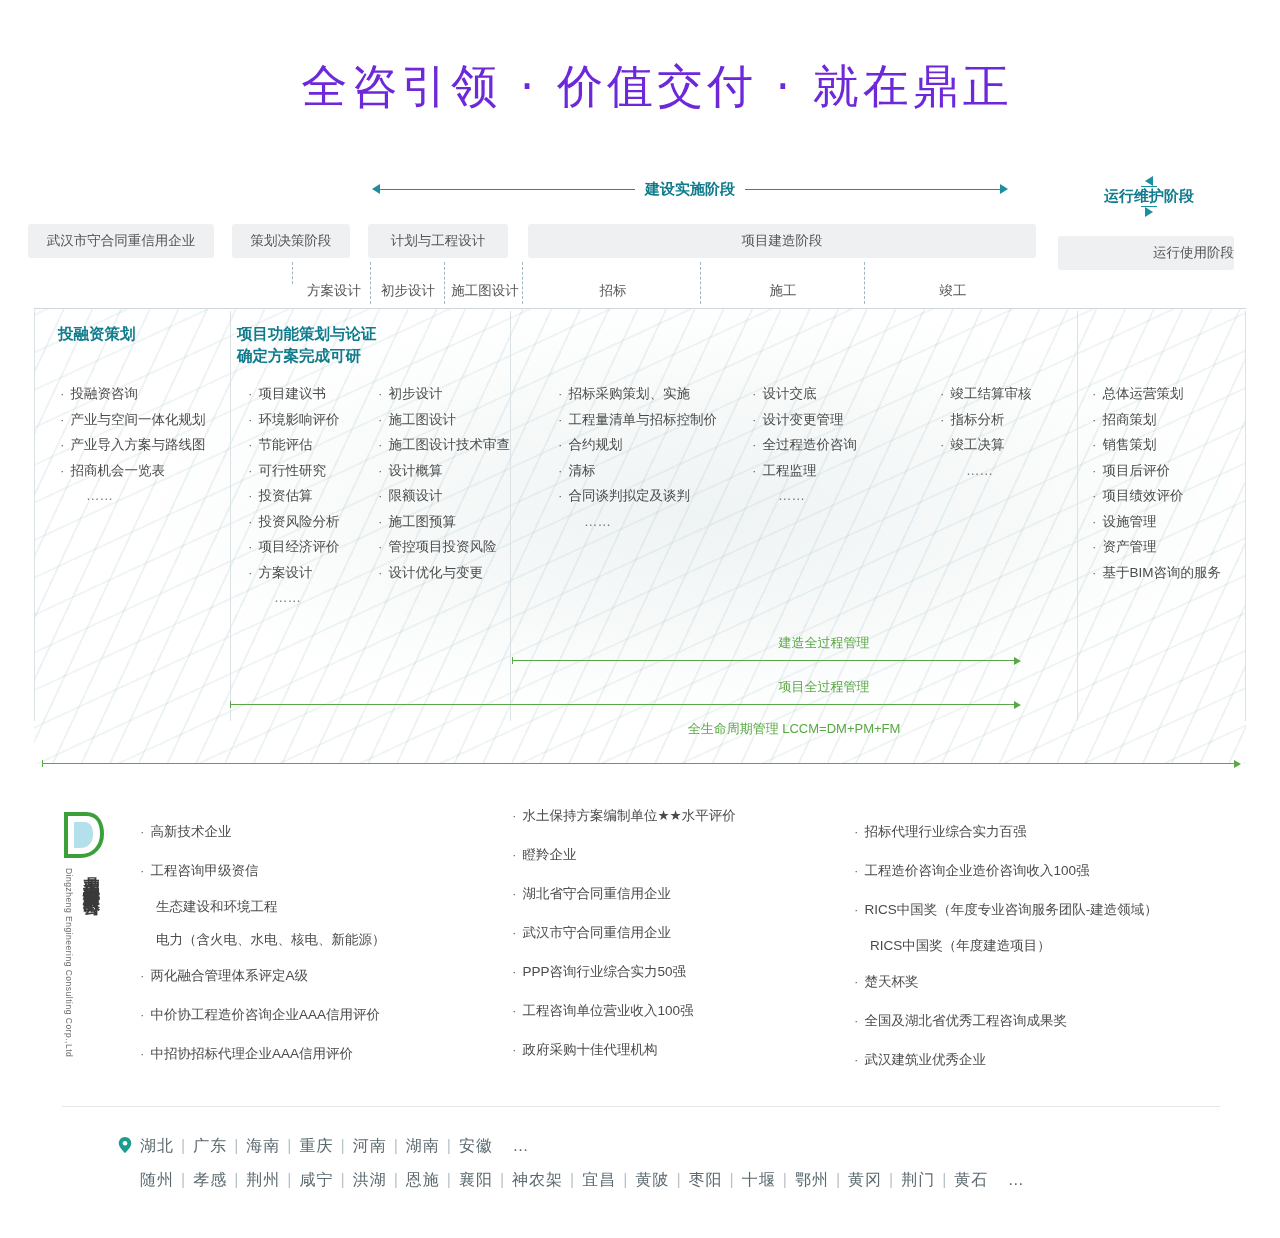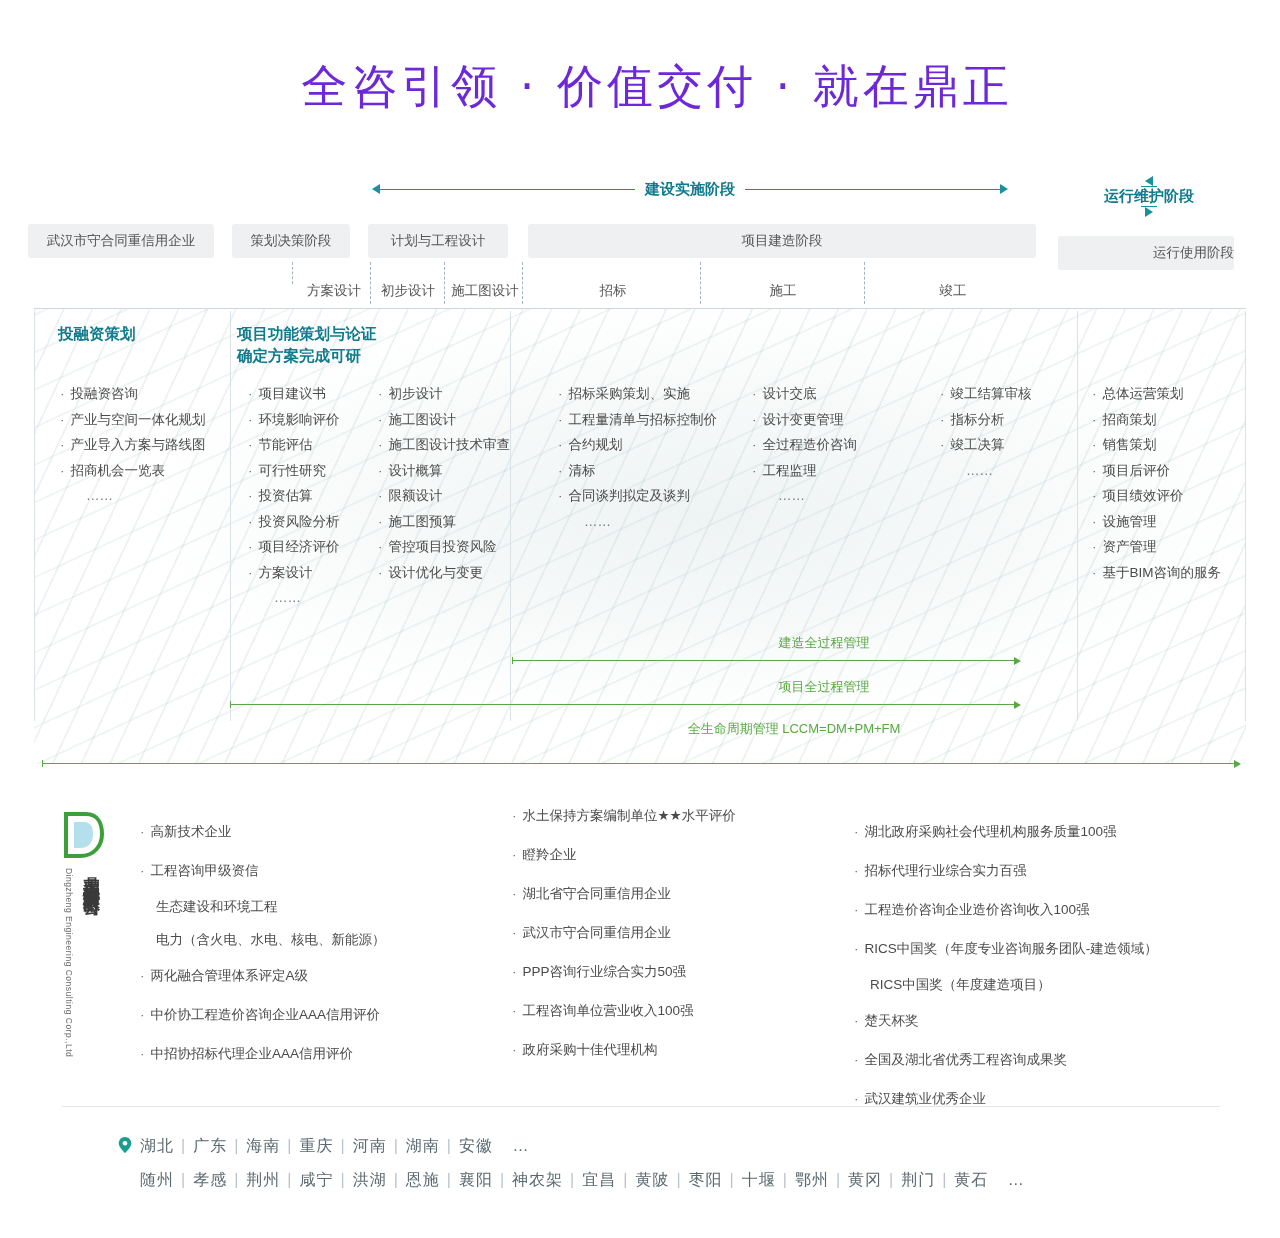--- a/index.html
+++ b/index.html
@@ -267,21 +267,20 @@
   <div class="dot">水土保持方案编制单位★★水平评价</div>
   <div class="dot">瞪羚企业</div>
   <div class="dot">湖北省守合同重信用企业</div>
   <div class="dot">武汉市守合同重信用企业</div>
   <div class="dot">PPP咨询行业综合实力50强</div>
   <div class="dot">工程咨询单位营业收入100强</div>
   <div class="dot">政府采购十佳代理机构</div>
 </div>
 
 <div class="cred" style="left:854px;top:812px;width:380px;">
-  <div class="dot">湖北政府采购社会代理机构服务质量100强</div>
   <div class="dot">招标代理行业综合实力百强</div>
   <div class="dot">工程造价咨询企业造价咨询收入100强</div>
   <div class="dot">RICS中国奖（年度专业咨询服务团队-建造领域）</div>
   <div class="sub2">RICS中国奖（年度建造项目）</div>
   <div class="dot">楚天杯奖</div>
   <div class="dot">全国及湖北省优秀工程咨询成果奖</div>
   <div class="dot">武汉建筑业优秀企业</div>
 </div>
 
 <div class="foot-rule"></div>

